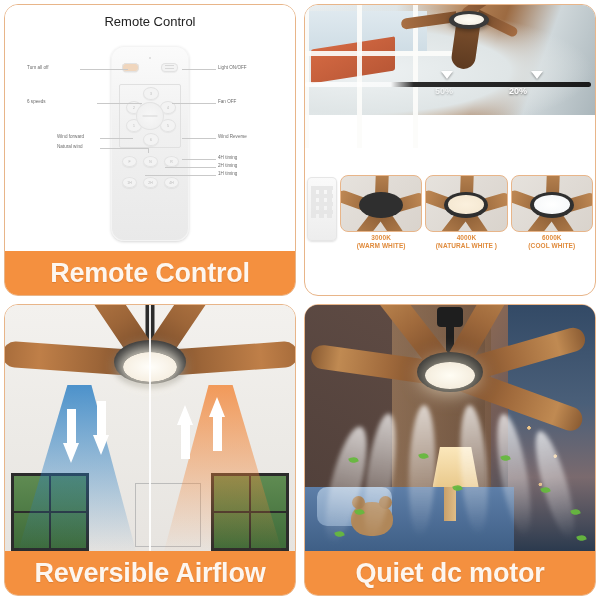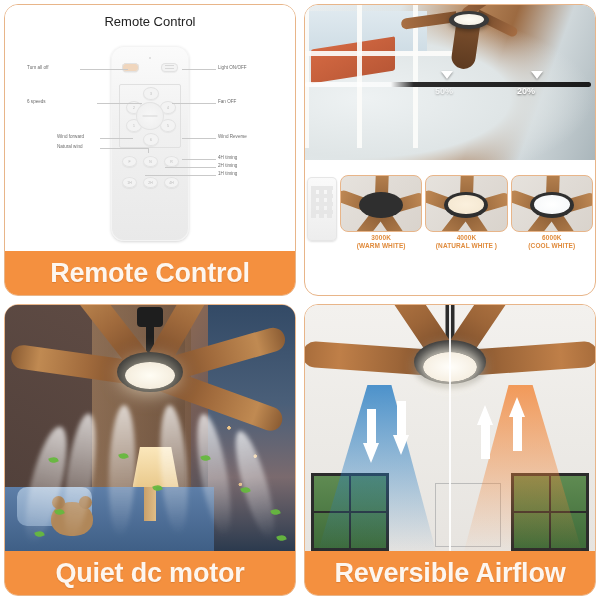--- a/index.html
+++ b/index.html
@@ -78,21 +78,21 @@
     transform:translate(-50%,-50%); width:15px; height:1px; background:#d5d5d5;}
   .ir{ position:absolute; top:11px; left:50%; transform:translateX(-50%);
     width:2px; height:2px; border-radius:50%; background:#d9d9d9;}
 
   .lead { position:absolute; height:.7px; background:#c9c9c9; }
   .lbl  { position:absolute; font-size:4.6px; color:#6d6d6d; white-space:nowrap; }
   .lbl.r{ text-align:right; }
 
   
   .room{
-    position:absolute; inset:0; height:155px;
+    position:absolute; inset:0; height:110px;
     background:
       radial-gradient(ellipse at 20% 60%, #eef2f3 0%, #dfe5e6 45%, transparent 70%),
       linear-gradient(110deg,#e9eef0 0%, #dfe6e8 28%, #b48357 50%, #9c6a41 62%, #cfd7da 78%, #aab6bb 100%);
   }
   .room .winmullion{position:absolute; background:rgba(252,252,250,.92);}
   .roof{position:absolute; left:6px; top:38px; width:84px; height:34px;
         background:linear-gradient(160deg,#d4633a,#b64f2c); transform:skewY(-9deg);
         border-radius:2px; opacity:.95;}
   .sky{position:absolute; left:2px; top:6px; width:120px; height:40px;
        background:linear-gradient(180deg,#dfe9ef,#cfdde5);}
@@ -328,21 +328,21 @@
             <div style="position:absolute;left:52px;top:24px;width:24px;height:44px;background:linear-gradient(180deg,#7a4e2c,#5d3a20);transform:rotate(8deg);border-radius:0 0 14px 14px;"></div>
             <div class="fanhub" style="left:48px;top:10px;"></div>
             <div class="fanglow" style="left:53px;top:13px;"></div>
           </div>
 
           <div class="slider-wrap">
             <div class="slider-track"></div>
             <div class="slider-knob" style="left:136px;"></div>
             <div class="slider-knob" style="left:226px;"></div>
             <div class="pct dim" style="left:130px;">50%</div>
-            <div class="pct" style="left:212px;">20%</div>
+            <div class="pct" style="left:204px;">20%</div>
           </div>
         </div>
 
 
         <div class="cct-row">
           <div class="mini-remote">
             <div class="mr-grid"></div>
           </div>
 
           <div class="cct">
@@ -397,20 +397,66 @@
           </div>
         </div>
       </div>
 
     </div>
   </div>
 
   <div class="panel">
     <div class="card">
       <div class="card-body">
+        <div class="p3">
+
+          <div class="win3" style="left:6px;"></div>
+          <div class="win3" style="right:6px;"></div>
+          <div class="chair3"></div>
+
+          <div class="ceilfan3">
+            <div class="rod3"></div>
+            <div class="b3" style="transform:rotate(184deg);"></div>
+            <div class="b3" style="transform:rotate(236deg);"></div>
+            <div class="b3" style="transform:rotate(304deg);"></div>
+            <div class="b3" style="transform:rotate(356deg);"></div>
+            <div class="hub3"></div>
+            <div class="lens3"></div>
+          </div>
+
+          <div class="coneL"></div>
+          <div class="coneR"></div>
+          <div class="divider3"></div>
+
+          <div class="arrow-dn" style="left:58px;top:104px;">
+            <div class="stem"></div>
+              <div class="head"></div>
+          </div>
+          <div class="arrow-dn" style="left:88px;top:96px;">
+            <div class="stem"></div>
+              <div class="head"></div>
+          </div>
+          <div class="arrow-up" style="left:172px;top:96px;">
+            <div class="stem"></div>
+              <div class="head"></div>
+          </div>
+          <div class="arrow-up" style="left:204px;top:88px;">
+            <div class="stem"></div>
+              <div class="head"></div>
+          </div>
+        </div>
+      </div>
+
+      <div class="caption">Reversible Airflow</div>
+    </div>
+  </div>
+
+  <div class="panel">
+    <div class="card">
+      <div class="card-body">
         <div class="p4">
           <div class="wall4"></div>
           <div class="curtain4"></div>
           <div class="window4"></div>
           <div class="citylights"></div>
 
           <div class="bed4"></div>
           <div class="pillow4"></div>
           <div class="bear4"></div>
           <div class="lampbase4"></div>
@@ -444,59 +490,13 @@
           <div class="leaf" style="left:50px;top:204px;"></div>
           <div class="leaf" style="left:30px;top:226px;"></div>
           <div class="leaf" style="left:272px;top:230px;"></div>
         </div>
       </div>
 
       <div class="caption">Quiet dc motor</div>
     </div>
   </div>
 
-  <div class="panel">
-    <div class="card">
-      <div class="card-body">
-        <div class="p3">
-
-          <div class="win3" style="left:6px;"></div>
-          <div class="win3" style="right:6px;"></div>
-          <div class="chair3"></div>
-
-          <div class="ceilfan3">
-            <div class="rod3"></div>
-            <div class="b3" style="transform:rotate(184deg);"></div>
-            <div class="b3" style="transform:rotate(236deg);"></div>
-            <div class="b3" style="transform:rotate(304deg);"></div>
-            <div class="b3" style="transform:rotate(356deg);"></div>
-            <div class="hub3"></div>
-            <div class="lens3"></div>
-          </div>
-
-          <div class="coneL"></div>
-          <div class="coneR"></div>
-          <div class="divider3"></div>
-
-          <div class="arrow-dn" style="left:58px;top:104px;">
-            <div class="stem"></div>
-              <div class="head"></div>
-          </div>
-          <div class="arrow-dn" style="left:88px;top:96px;">
-            <div class="stem"></div>
-              <div class="head"></div>
-          </div>
-          <div class="arrow-up" style="left:172px;top:96px;">
-            <div class="stem"></div>
-              <div class="head"></div>
-          </div>
-          <div class="arrow-up" style="left:204px;top:88px;">
-            <div class="stem"></div>
-              <div class="head"></div>
-          </div>
-        </div>
-      </div>
-
-      <div class="caption">Reversible Airflow</div>
-    </div>
-  </div>
-
 </div>
 
 </body></html>

